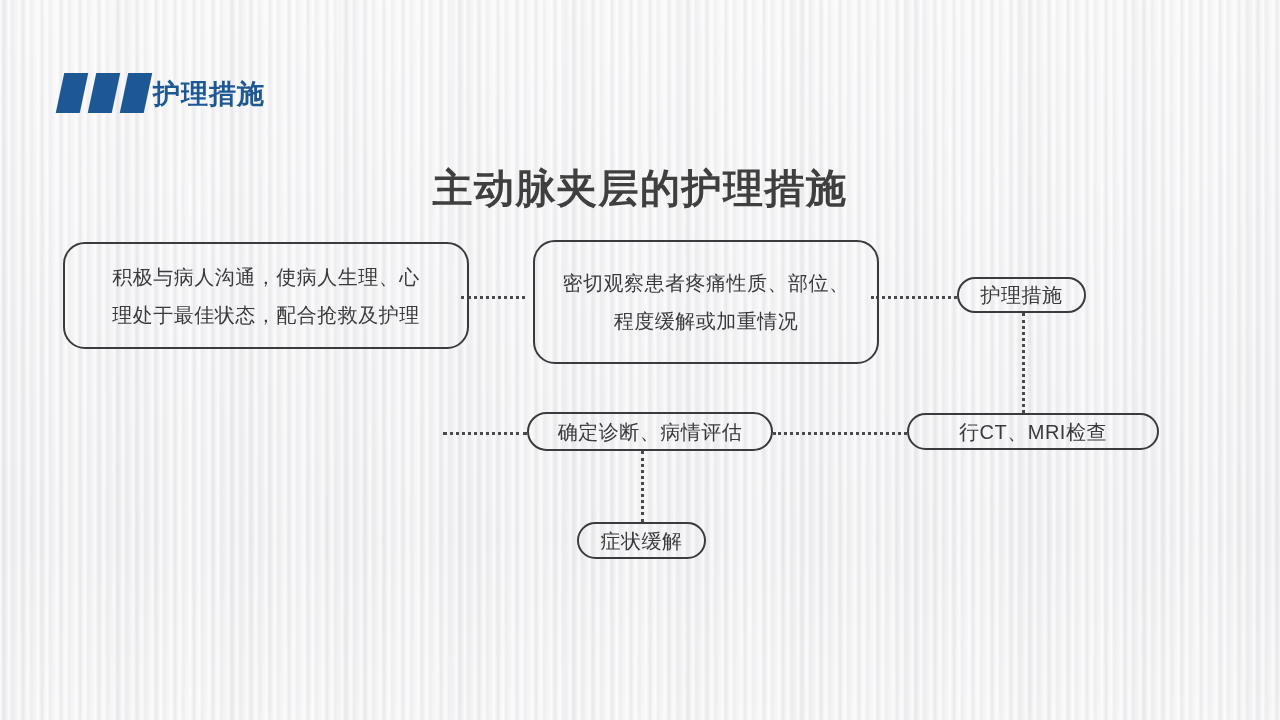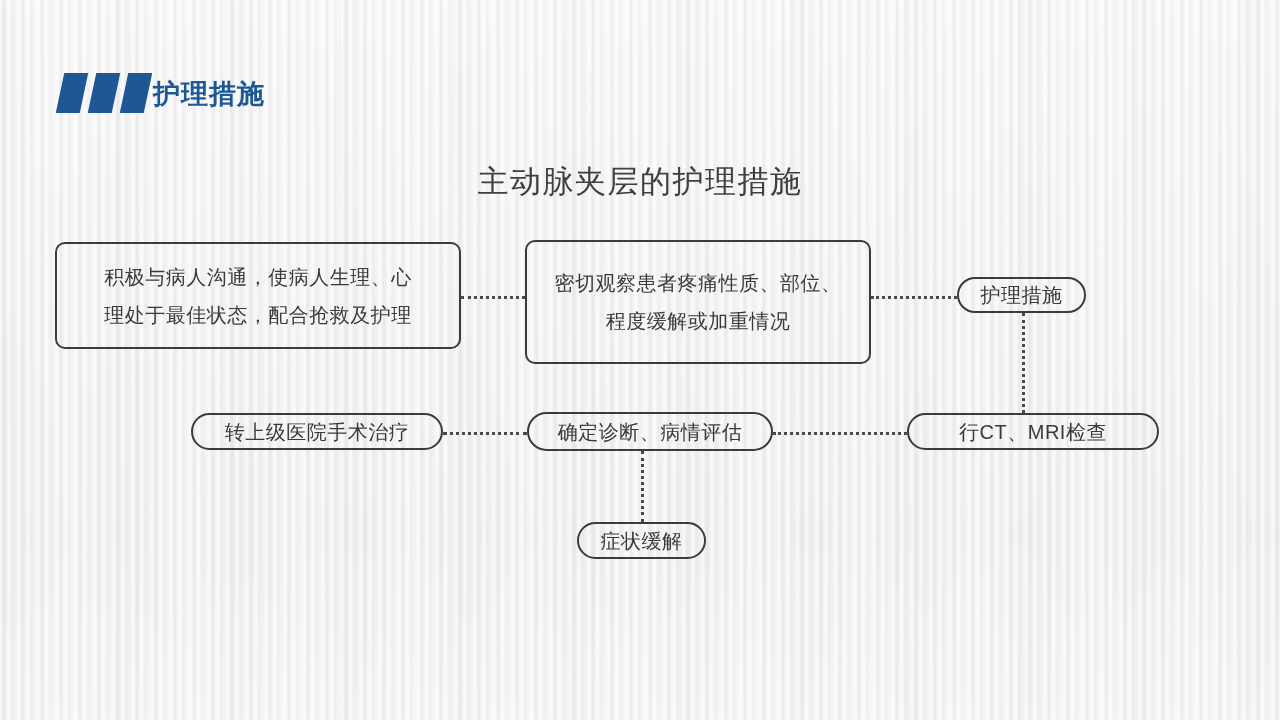--- a/index.html
+++ b/index.html
@@ -49,21 +49,21 @@
     font-size: 27px; font-weight: bold; color: #1d5895;
     letter-spacing: 1px;
     line-height: 40px;
     white-space: nowrap;
   }
 
   
   .main-title {
     position: absolute; left: 0; top: 161px; width: 100%;
     text-align: center;
-    font-size: 31px; font-weight: normal; color: #3f3f40;
+    font-size: 40px; font-weight: bold; color: #3f3f40;
     letter-spacing: 1.5px;
   }
 
   
   .diagram { position: absolute; inset: 0; }
 
   .node {
     position: absolute;
     box-sizing: border-box;
     border: 2px solid #3b3b3d;
@@ -72,21 +72,21 @@
     display: flex;
     align-items: center;
     justify-content: center;
     text-align: center;
     font-size: 20px;
     line-height: 38px;
     letter-spacing: 0.5px;
     white-space: pre-line;
   }
   .node.pill   { border-radius: 999px; }
-  .node.rrect  { border-radius: 10px; }
+  .node.rrect  { border-radius: 22px; margin-left: 8px; }
 
   
   .conn-h {
     position: absolute;
     height: 0;
     border-top: 3px dotted #4a4a4c;
   }
   .conn-v {
     position: absolute;
     width: 0;
@@ -116,19 +116,18 @@
       <div class="conn-h" style="left: 871px; top: 296px; width: 86px;"></div>
       <div class="conn-v" style="left: 1022px; top: 313px; height: 100px;"></div>
       <div class="conn-h" style="left: 443px; top: 432px; width: 84px;"></div>
       <div class="conn-h" style="left: 773px; top: 432px; width: 134px;"></div>
       <div class="conn-v" style="left: 641px; top: 451px; height: 71px;"></div>
       <div class="node rrect" style="left: 55px; top: 242px; width: 406px; height: 107px;">积极与病人沟通，使病人生理、心
 理处于最佳状态，配合抢救及护理</div>
       <div class="node rrect" style="left: 525px; top: 240px; width: 346px; height: 124px;">密切观察患者疼痛性质、部位、
 程度缓解或加重情况</div>
       <div class="node pill" style="left: 957px; top: 277px; width: 129px; height: 36px;">护理措施</div>
-      <div class="node pill" style="left: 191px; top: 413px; width: 252px; height: 37px;">转上级医院手术治疗</div>
       <div class="node pill" style="left: 527px; top: 412px; width: 246px; height: 39px;">确定诊断、病情评估</div>
       <div class="node pill" style="left: 907px; top: 413px; width: 252px; height: 37px;">行CT、MRI检查</div>
       <div class="node pill" style="left: 577px; top: 522px; width: 129px; height: 37px;">症状缓解</div>
     </div>
 
 </div>
 
 </body></html>

